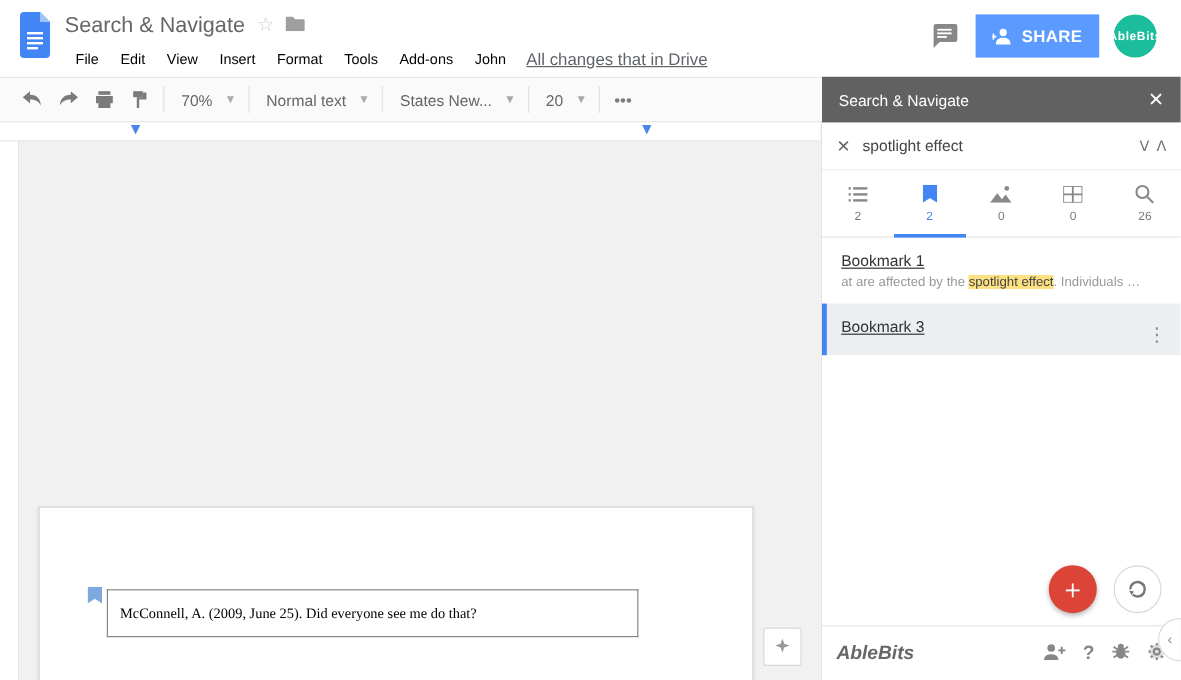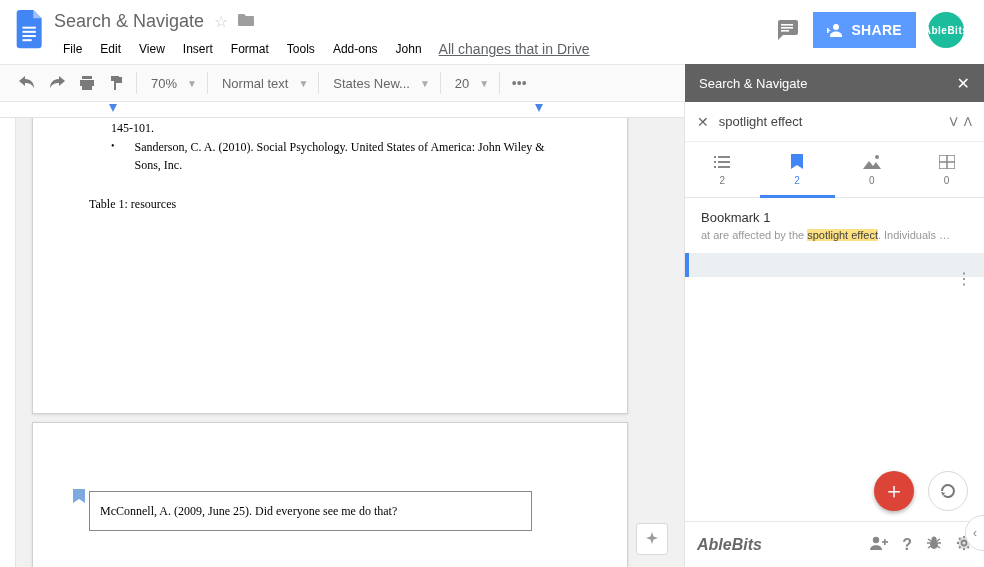--- a/index.html
+++ b/index.html
@@ -67,21 +67,21 @@
   
   .sp-tabs { display: flex; height: 56px; border-bottom: 1px solid #e5e5e5; }
   .sp-tab { flex: 1; display: flex; flex-direction: column; align-items: center; justify-content: center; gap: 4px; color: #777; cursor: pointer; font-size: 10px; position: relative; }
   .sp-tab.active { color: #4285f4; }
   .sp-tab.active::after { content: ''; position: absolute; bottom: -1px; left: 0; right: 0; height: 3px; background: #4285f4; }
   .sp-tab-icon { font-size: 16px; height: 18px; display: flex; align-items: center; }
   
   .sp-results { flex: 1; overflow: auto; }
   .sp-result { padding: 12px 16px; cursor: pointer; position: relative; }
   .sp-result.selected { background: #eceff1; border-left: 4px solid #4285f4; padding-left: 12px; }
-  .sp-result-title { font-size: 13px; color: #333; margin-bottom: 4px; }
+  .sp-result-title { font-size: 13px; color: #333; margin-bottom: 4px; text-decoration: underline; }
   .sp-result-snippet { font-size: 11px; color: #989898; white-space: nowrap; overflow: hidden; text-overflow: ellipsis; }
   .sp-result-snippet .hl { background: #fce082; color: #444; }
   .sp-result .kebab { position: absolute; right: 12px; top: 16px; color: #888; font-size: 16px; }
 
   .sp-footer { display: flex; align-items: center; height: 60px; padding: 0 16px; gap: 14px; }
   .sp-fab { width: 40px; height: 40px; border-radius: 50%; background: #db4437; color: #fff; display: flex; align-items: center; justify-content: center; font-size: 22px; box-shadow: 0 2px 4px rgba(0,0,0,.3); cursor: pointer; margin-left: auto; }
   .sp-refresh { width: 40px; height: 40px; border-radius: 50%; border: 1px solid #d8d8d8; display: flex; align-items: center; justify-content: center; color: #777; font-size: 16px; cursor: pointer; }
   
   .sp-bottom { height: 46px; border-top: 1px solid #e6e6e6; display: flex; align-items: center; padding: 0 12px; gap: 14px; }
   .ablebits-logo { font-weight: 700; font-size: 16px; color: #686868; font-style: italic; margin-right: auto; }
@@ -205,30 +205,20 @@
 </div>
 
 <div class="workspace">
   <div class="doc-area">
     <div class="ruler">
       <div class="ruler-tab"></div>
       <div class="ruler-tab2"></div>
     </div>
     <div class="vruler"></div>
     <div class="canvas">
-      <div class="page page1">
-        <div class="pg-inner">
-          <div style="padding-left:22px">145-101.</div>
-          <div class="bullet-row">
-            <span class="dot">•</span>
-            <span>Sanderson, C. A. (2010). Social Psychology. United States of America: John Wiley &amp; Sons, Inc.</span>
-          </div>
-          <div class="tbl-caption">Table 1: resources</div>
-        </div>
-      </div>
       <div class="page page2">
         <svg class="bookmark-flag" style="top:66px" viewBox="0 0 12 16">
             <path fill="#7da9e0" d="M0 0h12v14l-6-4-6 4z"></path>
           </svg>
 
         <div class="pg-inner">
           <table class="doc-table">
             <tbody>
             <tr>
                   <td>McConnell, A. (2009, June 25). Did everyone see me do that?</td>
@@ -293,27 +283,37 @@
       <div class="sp-tab">
         <span class="sp-tab-icon">
             <svg width="16" height="14" viewBox="0 0 16 14">
               <rect x="0" y="0" width="16" height="14" fill="none" stroke="#888" stroke-width="1.5"></rect>
               <line x1="0" y1="7" x2="16" y2="7" stroke="#888" stroke-width="1.5"></line>
               <line x1="8" y1="0" x2="8" y2="14" stroke="#888" stroke-width="1.5"></line>
             </svg>
           </span>
         <span>0</span>
       </div>
+      <div class="sp-tab">
+        <span class="sp-tab-icon">
+            <svg width="16" height="16" viewBox="0 0 16 16">
+              <circle cx="6" cy="6" r="5" fill="none" stroke="#888" stroke-width="1.8"></circle>
+              <line x1="10" y1="10" x2="15" y2="15" stroke="#888" stroke-width="1.8"></line>
+            </svg>
+          </span>
+        <span>26</span>
+      </div>
     </div>
     <div class="sp-results">
       <div class="sp-result">
         <div class="sp-result-title">Bookmark 1</div>
         <div class="sp-result-snippet"><span>at are affected by the </span><span class="hl">spotlight effect</span><span>. Individuals …</span></div>
       </div>
       <div class="sp-result selected">
+        <div class="sp-result-title">Bookmark 3</div>
         <span class="kebab">⋮</span>
       </div>
     </div>
     <div class="sp-footer">
       <div class="sp-fab">＋</div>
       <div class="sp-refresh">
         <svg width="18" height="18" viewBox="0 0 18 18">
             <path fill="none" stroke="#777" stroke-width="2" d="M3 9a6 6 0 1 1 2 4.5"></path>
             <path fill="#777" d="M2 10l4 1-2 3z"></path>
           </svg>

